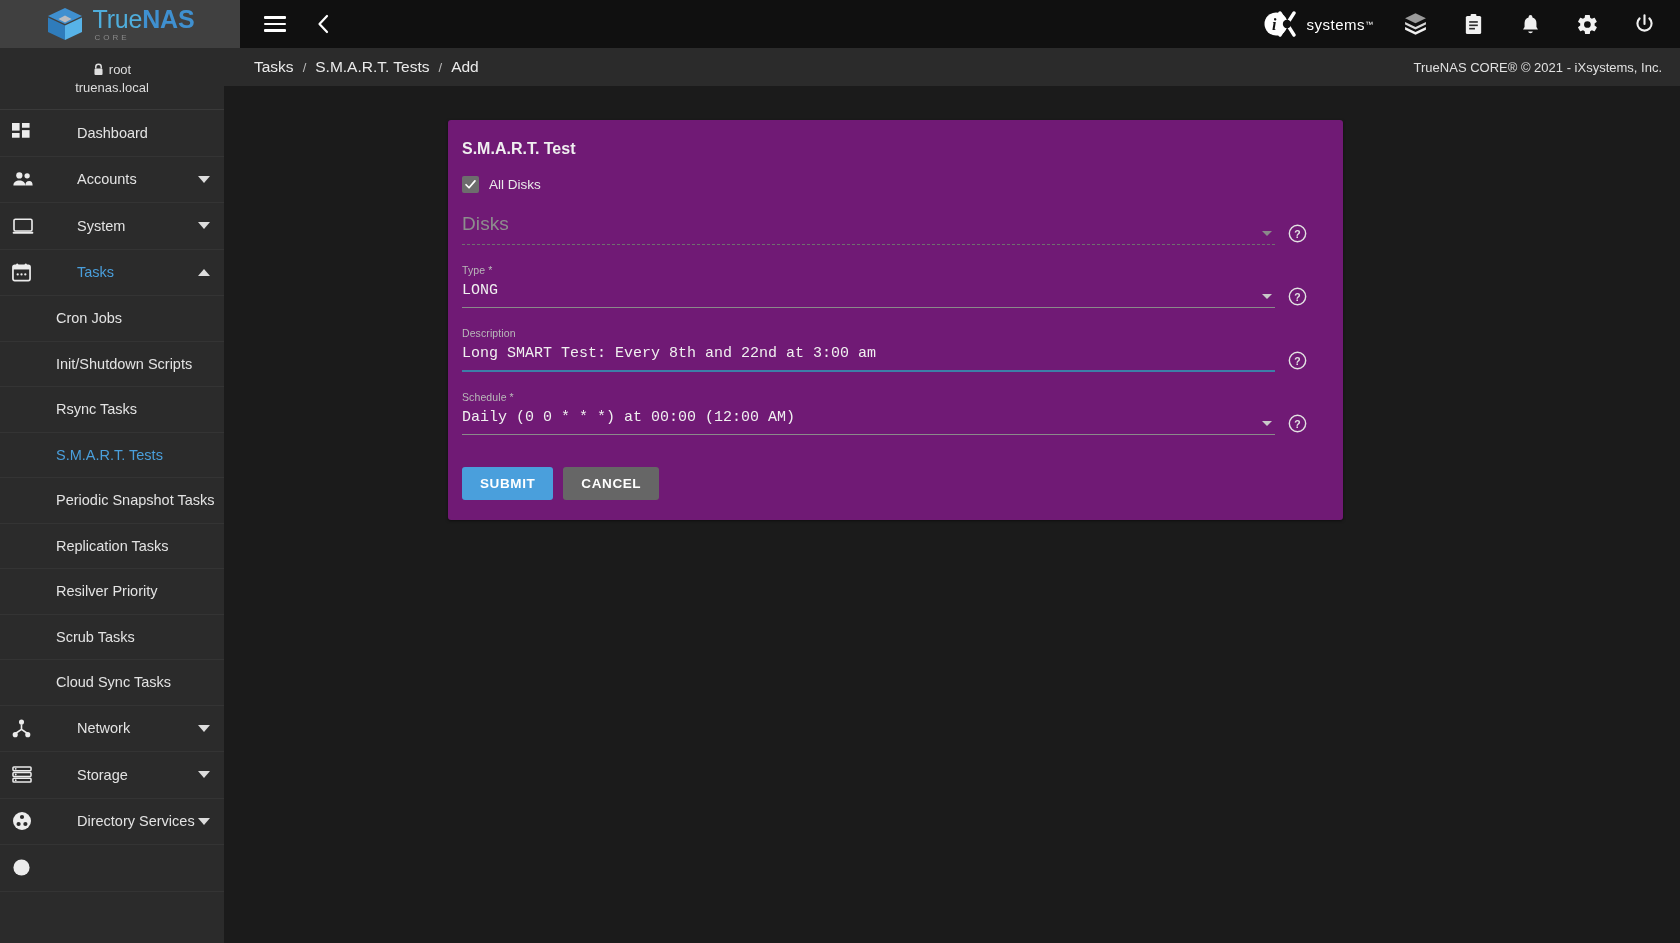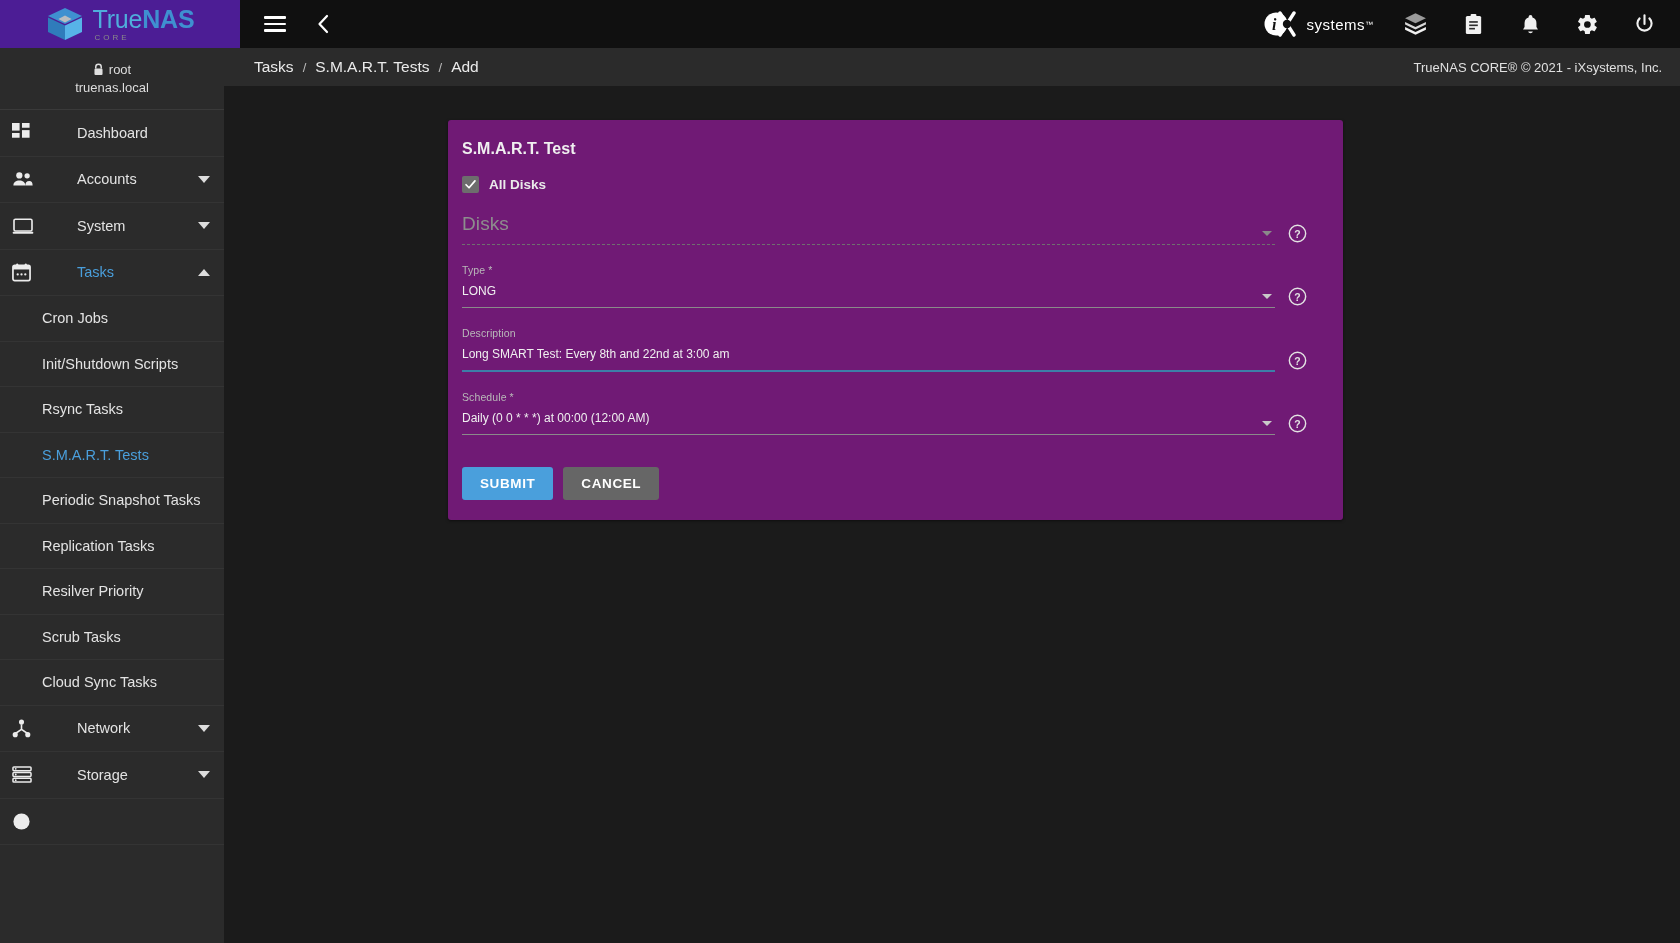--- a/index.html
+++ b/index.html
@@ -16,21 +16,21 @@
     position: absolute; top: 0; left: 0;
     width: 1680px; height: 48px;
     background: #101010;
     display: flex; align-items: center;
     z-index: 30;
   }
   .brand {
     width: 240px; height: 48px;
     display: flex; align-items: center; justify-content: center;
     gap: 9px;
-    background: #4c1d95;
+    background: #404040;
   }
   .brand-logo { width: 38px; height: 34px; display:block; }
   .brand-text { display: flex; flex-direction: column; align-items: flex-start; line-height: 1; }
   .brand-name { font-size: 25px; font-weight: 400; letter-spacing: -0.2px; }
   .brand-name .t1 { color: #4faddb; }
   .brand-name .t2 { color: #3f90d0; font-weight: 600; }
   .brand-sub { font-size: 8px; letter-spacing: 3px; color: #8a8a8a; margin-top: 2px; margin-left: 2px; }
 
   .topbar-left-ctrls { display: flex; align-items: center; gap: 22px; margin-left: 20px; }
   .icon-btn {
@@ -82,21 +82,21 @@
   .nav-item.active .ni-label { color: #4a9fdc; }
   .nav-item .caret {
     width: 0; height: 0; border-left: 6px solid transparent; border-right: 6px solid transparent;
     border-top: 7px solid #ddd;
   }
   .nav-item .caret.up {
     border-top: none; border-bottom: 7px solid #ddd;
   }
   .sub-item {
     height: 45.5px; display: flex; align-items: center;
-    padding-left: 42px;
+    padding-left: 56px;
     border-bottom: 1px solid #343434;
     font-size: 14.5px; color: #e3e3e3; cursor: pointer;
   }
   .sub-item.active { color: #4a9fdc; }
 
   
   .main {
     position: absolute; top: 48px; left: 224px;
     width: 1456px; height: 895px;
     background: #1b1b1b;
@@ -118,35 +118,35 @@
     border-radius: 3px;
     padding: 20px 24px 20px 14px;
     box-shadow: 0 1px 3px rgba(0,0,0,.5);
   }
   .card-title {
     font-size: 16px; font-weight: bold; color: #f0f0f0;
     padding-left: 0px; margin-bottom: 18px;
   }
 
   
-  .check-row { display: flex; align-items: center; gap: 10px; margin-bottom: 22px; font-weight: bold; }
+  .check-row { display: flex; align-items: center; gap: 10px; margin-bottom: 22px; }
   .checkbox {
     width: 17px; height: 17px; background: #6d6d6d;
     border-radius: 2px; display:flex; align-items:center; justify-content:center;
     cursor: pointer; flex: 0 0 17px;
   }
   .checkbox svg { width: 13px; height: 13px; }
   .check-label { font-size: 13.5px; color: #eaeaea; }
 
   
   .field { position: relative; margin-bottom: 19px; padding-right: 44px; }
   .field-label { font-size: 10.5px; color: #b9b9b9; margin-bottom: 4px; letter-spacing: .1px; }
   .field-label.disabled { color: #8d8d8d; font-size: 19px; }
   .field-value {
-    font-size: 12px; color: #f0f0f0; height: 22px; line-height: 22px;
+    font-size: 15px; color: #f0f0f0; height: 22px; line-height: 22px; font-family: Liberation Mono, monospace;
   }
   .field-underline { height: 1px; background: #8a8a8a; margin-top: 5px; }
   .field-underline.blue { height: 2px; background: #3d7ea8; }
   .field-underline.dotted {
     height: 0; background: none;
     border-bottom: 1px dashed #6f6f6f;
   }
   .field-disabled-row { height: 24px; display: flex; align-items: flex-end; }
 
   .sel-arrow {
@@ -375,20 +375,32 @@
         <rect x="0.5" y="14" width="19" height="4" rx="1" fill="none" stroke="#ececec" stroke-width="1.6"></rect>
         <circle cx="3.4" cy="4" r="0.95" fill="#ececec"></circle>
         <circle cx="3.4" cy="10" r="0.95" fill="#ececec"></circle>
         <circle cx="3.4" cy="16" r="0.95" fill="#ececec"></circle>
       </svg>
     </span>
     <span class="ni-label">Storage</span>
     <span class="caret"></span>
   </div>
 
+  <div class="nav-item">
+    <span class="ni-icon">
+      <svg width="20" height="20" viewBox="0 0 20 20">
+        <circle cx="10" cy="10" r="9" fill="#ececec"></circle>
+        <circle cx="10" cy="6" r="2.1" fill="#2b2b2b"></circle>
+        <circle cx="6.6" cy="13" r="2.1" fill="#2b2b2b"></circle>
+        <circle cx="13.4" cy="13" r="2.1" fill="#2b2b2b"></circle>
+      </svg>
+    </span>
+    <span class="ni-label">Directory Services</span>
+    <span class="caret"></span>
+  </div>
 
   <div class="nav-item">
     <span class="ni-icon">
       <svg width="19" height="19" viewBox="0 0 20 20">
           <circle cx="10" cy="10" r="8.5" fill="#ececec"></circle>
         </svg>
     </span>
   </div>
 </div>
 

